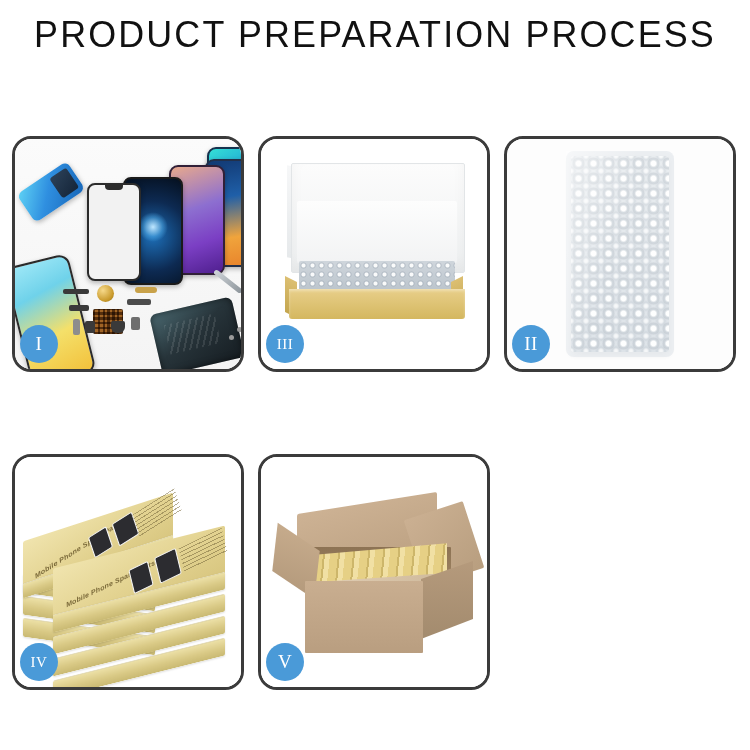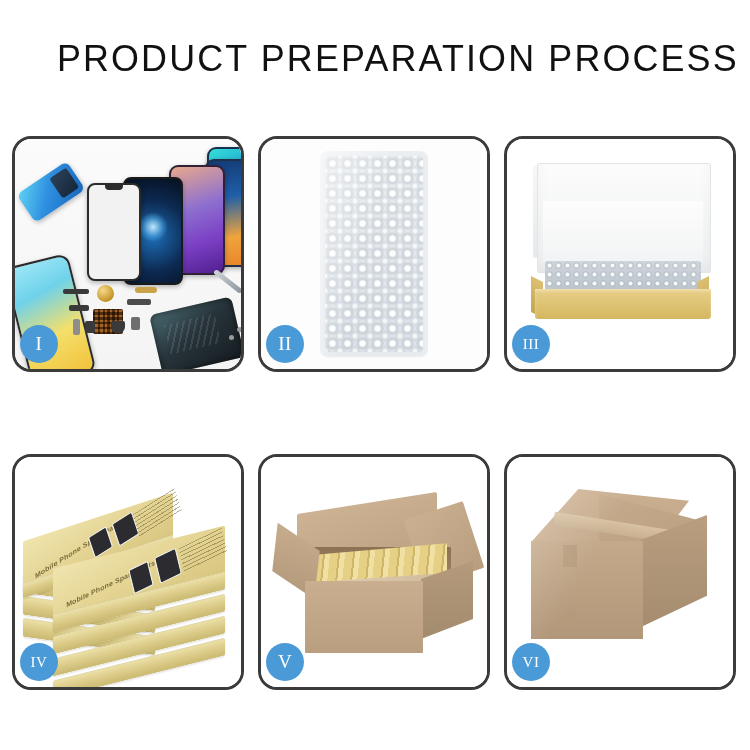--- a/index.html
+++ b/index.html
@@ -3,21 +3,21 @@
 <meta charset="utf-8">
 <style>
   html,body{margin:0;padding:0;}
   body{
     width:750px;height:750px;background:#ffffff;overflow:hidden;
     font-family:"Liberation Sans","DejaVu Sans",sans-serif;
   }
   .page{position:relative;width:750px;height:750px;}
 
   
-  .header{padding-top:40px;text-align:right;}
+  .header{padding-top:16px;text-align:center;}
   .title{
     font-size:37px;font-weight:500;letter-spacing:2.2px;color:#111;
     line-height:1;transform:scaleX(.97);transform-origin:center;
     white-space:nowrap;
   }
   .subtitle{
     margin-top:13px;font-size:15.5px;color:#222;letter-spacing:.2px;
     white-space:nowrap;
   }
 
@@ -222,39 +222,39 @@
         <div class="part" style="left:112px;top:160px;width:24px;height:6px;background:#4c4c4c;"></div>
         <div class="housing"></div>
         <div class="tweez"></div>
         <div class="part" style="left:214px;top:196px;width:5px;height:5px;border-radius:50%;background:#9a9a9a;"></div>
         <div class="part" style="left:222px;top:188px;width:5px;height:5px;border-radius:50%;background:#9a9a9a;"></div>
       </div>
       <div class="badge">I</div>
     </div>
 
     <div class="panel">
-      <div class="stage p2">
-        <div class="bwrap"></div>
-        <div class="bshine"></div>
-      </div>
-      <div class="badge">II</div>
-    </div>
-
-    <div class="panel">
       <div class="stage p3">
         <div class="b3-lidflapL"></div>
         <div class="b3-lidflapR"></div>
         <div class="b3-lidback"></div>
         <div class="b3-foam"></div>
         <div class="b3-bubble"></div>
         <div class="b3-sideL"></div>
         <div class="b3-sideR"></div>
         <div class="b3-front"></div>
       </div>
       <div class="badge sm">III</div>
+    </div>
+
+    <div class="panel">
+      <div class="stage p2">
+        <div class="bwrap"></div>
+        <div class="bshine"></div>
+      </div>
+      <div class="badge">II</div>
     </div>
 
     <div class="panel">
       <div class="stage p4">
         <div class="stk">
 
           <div class="sbox sb-edge" style="left:0;top:108px;width:132px;height:18px;transform:skewY(8deg);"></div>
           <div class="sbox sb-edge" style="left:0;top:130px;width:132px;height:18px;transform:skewY(8deg);"></div>
           <div class="sbox sb-edge" style="left:0;top:152px;width:132px;height:18px;transform:skewY(8deg);"></div>
 
@@ -288,28 +288,15 @@
         <div class="c5-inner"></div>
         <div class="c5-goods"></div>
         <div class="c5-flapL"></div>
         <div class="c5-lip"></div>
         <div class="c5-side"></div>
         <div class="c5-front"></div>
       </div>
       <div class="badge">V</div>
     </div>
 
-    <div class="panel">
-      <div class="stage p6">
-        <div class="c6-top"></div>
-        <div class="c6-top2"></div>
-        <div class="c6-tape"></div>
-        <div class="c6-side"></div>
-        <div class="c6-front"></div>
-        <div class="c6-seam"></div>
-        <div class="c6-seam2"></div>
-        <div class="c6-wrap"></div>
-      </div>
-      <div class="badge sm">VI</div>
-    </div>
 
   </div>
 </div>
 
 </body></html>

